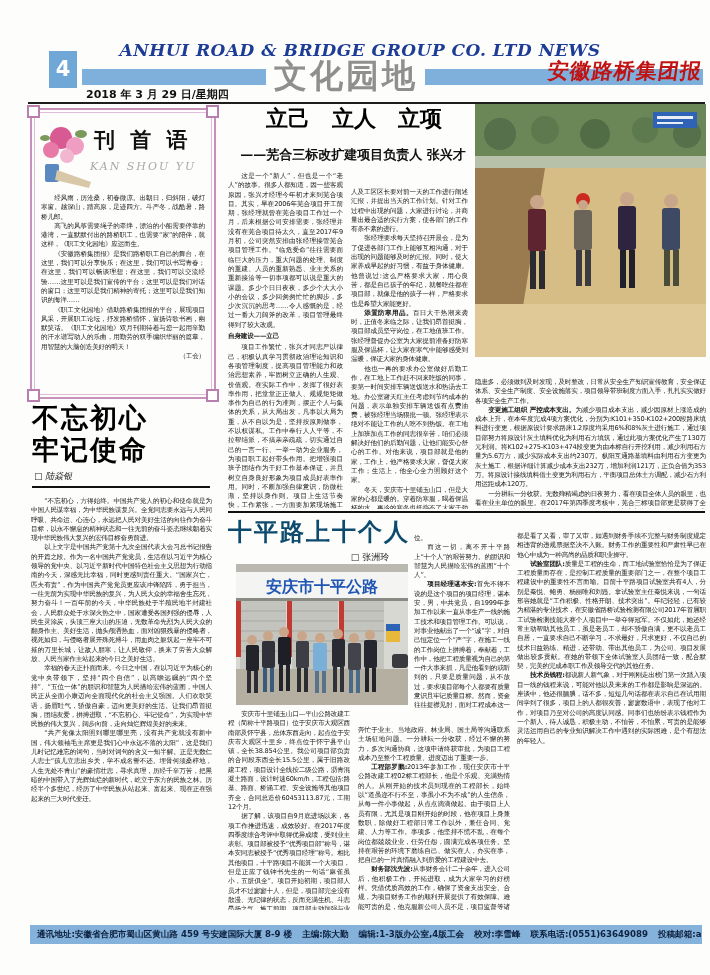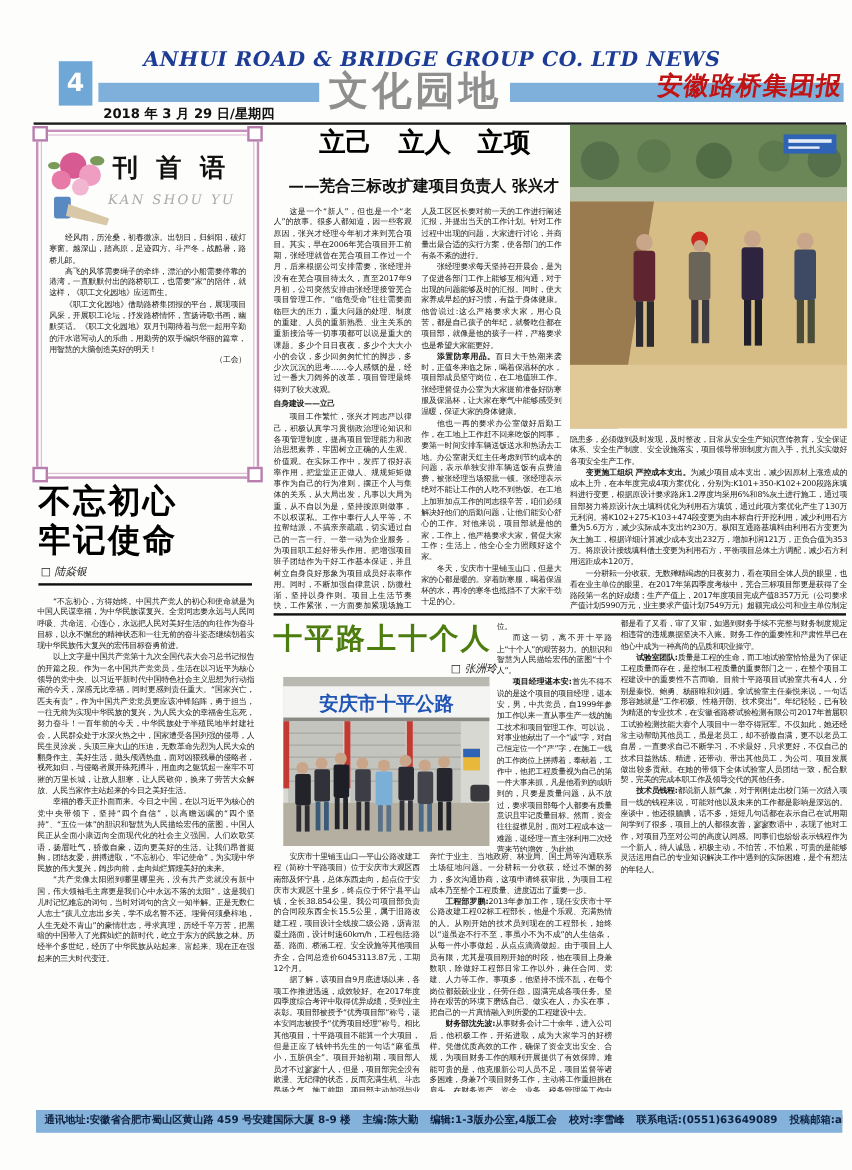--- a/index.html
+++ b/index.html
@@ -17,21 +17,21 @@
   .sec-title{position:absolute;left:274px;top:54px;font-size:33px;font-weight:700;color:#8f8f8f;
              letter-spacing:3px;white-space:nowrap;}
   .red-name{position:absolute;right:8px;top:57px;font-size:21px;font-weight:700;color:#c01414;
             transform:skewX(-8deg);letter-spacing:1px;white-space:nowrap;
             font-family:"DejaVu Serif","Liberation Serif",serif;}
   .dateline{position:absolute;left:86px;top:87px;font-size:11px;font-weight:700;color:#111;}
   .hrule{position:absolute;left:28px;top:102px;width:677px;height:2px;background:#1d1d1d;}
   
   .t{font-size:6.6px;line-height:9.3px;letter-spacing:-.2px;text-align:justify;color:#181818;}
   .t p{margin:0;text-indent:2em;}
-  .t p.noind{text-indent:0;}
+  .t p.noind{text-indent:0;margin-top:16px;}
   .subhd{text-indent:0 !important;text-align:left;font-weight:bold;margin:2px 0 !important;}
   .lead{font-weight:bold;}
   .colbox{position:absolute;overflow:hidden;}
   
   .kbox{position:absolute;left:30px;top:108px;width:182px;height:287px;border:2px solid #c891bc;}
   .kbox .inner{position:absolute;inset:2px;border:1px solid #e0bcd8;}
   .corn{position:absolute;width:9px;height:9px;border:2px solid #b87fae;background:#fff;}
   .corn.tl{left:-5px;top:-5px;} .corn.tr{right:-5px;top:-5px;}
   .corn.bl{left:-5px;bottom:-5px;} .corn.br{right:-5px;bottom:-5px;}
   .ktitle{position:absolute;left:62px;top:16px;font-size:21px;font-weight:900;color:#111;
@@ -48,22 +48,22 @@
   
   .art-top{position:absolute;left:228px;top:104px;width:478px;height:405px;}
   .lj-head{position:absolute;left:12px;top:0;width:228px;text-align:center;font-size:22px;
            font-weight:900;color:#000;white-space:nowrap;}
   .lj-sub{position:absolute;left:0;top:42px;width:250px;text-align:center;font-size:13px;
           font-weight:700;color:#111;white-space:nowrap;}
   .photo-top{position:absolute;left:247px;top:0;width:231px;height:253px;}
   
   .divider{position:absolute;left:228px;top:511px;width:477px;height:2px;background:#111;}
   .art-bot{position:absolute;left:228px;top:516px;width:478px;height:394px;}
-  .sp-head{position:absolute;left:0;top:0;font-size:24px;font-weight:900;letter-spacing:2px;color:#4d7c0f;white-space:nowrap;}
-  .sp-byline{position:absolute;left:98px;top:35px;width:88px;text-align:right;font-size:9px;font-style:italic;color:#222;}
+  .sp-head{position:absolute;left:0;top:0;font-size:24px;font-weight:900;letter-spacing:2px;color:#0c4a6e;white-space:nowrap;}
+  .sp-byline{position:absolute;left:98px;top:35px;width:88px;text-align:center;font-size:9px;color:#222;}
   .photo-bot{position:absolute;left:8px;top:48px;width:172px;height:141px;}
   
   .footer{position:absolute;left:30px;top:925px;width:672px;height:19px;background:#85b2da;
           font-size:8.6px;font-weight:700;color:#0e2140;line-height:19px;white-space:nowrap;overflow:hidden;}
   .footer span{margin-left:7px;}
 </style>
 </head>
 <body>
 
 <div class="page">
@@ -93,20 +93,21 @@
       <circle cx="12" cy="30" r="8" fill="#e87aa8"></circle>
       <circle cx="28" cy="36" r="7" fill="#f3b6d0"></circle>
       <ellipse cx="42" cy="14" rx="6" ry="4" fill="#7a9a5a"></ellipse>
       <ellipse cx="6" cy="18" rx="5" ry="3" fill="#7a9a5a"></ellipse>
     </svg>
     <div class="ktitle">刊 首 语</div>
     <div class="ksub">KAN SHOU YU</div>
     <div class="ktext t">
       <p>经风雨，历沧桑，初春微凉。出朝日，归斜阳，破灯寒窗。越深山，踏高原，足迹四方。斗严冬，战酷暑，路桥儿郎。</p>
       <p>高飞的风筝需要绳子的牵绊，漂泊的小船需要停靠的港湾，一直默默付出的路桥职工，也需要“家”的陪伴，就这样，《职工文化园地》应运而生。</p>
+      <p>《安徽路桥集团报》是我们路桥职工自己的舞台，在这里，我们可以分享快乐；在这里，我们可以书写青春；在这里，我们可以畅谈理想；在这里，我们可以交流经验……这里可以是我们宣传的平台；这里可以是我们对话的窗口；这里可以是我们精神的寄托；这里可以是我们知识的海洋……</p>
       <p>《职工文化园地》借助路桥集团报的平台，展现项目风采，开展职工论坛，抒发路桥情怀，宣扬诗歌书画，幽默笑话。《职工文化园地》双月刊期待着与您一起用辛勤的汗水谱写动人的乐曲，用勤劳的双手编织华丽的篇章，用智慧的大脑创造美好的明天！</p>
       <p class="ksig">（工会）</p>
     </div>
   </div>
 
   <div>
     <div class="bw-title" style="top:400px">不忘初心</div>
     <div class="bw-title" style="top:432px">牢记使命</div>
     <div class="bw-byline">□ 陆焱银</div>
     <div class="bw-rule"></div>
@@ -166,21 +167,21 @@
     <div class="colbox t" style="left:0;top:68px;width:115px;height:337px">
       <p>这是一个“新人”，但也是一个“老人”的故事。很多人都知道，因一些客观原因，张兴才经理今年初才来到芜合项目。其实，早在2006年芜合项目开工前期，张经理就曾在芜合项目工作过一个月，后来根据公司安排需要，张经理并没有在芜合项目待太久，直至2017年9月初，公司突然安排由张经理接管芜合项目管理工作。“临危受命”往往需要面临巨大的压力，重大问题的处理、制度的重建、人员的重新熟悉、业主关系的重新接洽等一切事项都可以说是重大的课题。多少个日日夜夜，多少个大大小小的会议，多少回匆匆忙忙的脚步，多少次沉沉的思考……令人感慨的是，经过一番大刀阔斧的改革，项目管理最终得到了较大改观。</p>
       <p class="subhd">自身建设——立己</p>
       <p>项目工作繁忙，张兴才同志严以律己，积极认真学习贯彻政治理论知识和各项管理制度，提高项目管理能力和政治思想素养，牢固树立正确的人生观、价值观。在实际工作中，发挥了很好表率作用，把堂堂正正做人、规规矩矩做事作为自己的行为准则，摆正个人与集体的关系，从大局出发，凡事以大局为重，从不自以为是，坚持按原则做事，不以权谋私。工作中奉行人人平等，不拉帮结派，不搞亲亲疏疏，切实通过自己的一言一行、一举一动为企业服务，为项目职工起好带头作用。把增强项目班子团结作为干好工作基本保证，并且树立自身良好形象为项目成员好表率作用。同时，不断加强自律意识，防微杜渐，坚持以身作则。项目上生活节奏快，工作紧张，一方面要加紧现场施工进度推进；另一方面，利用时间进行相关制度规范的学习，白天抓工作，晚上抓学习。</p>
 
     </div>
 
     <div class="colbox t" style="left:123px;top:68px;width:117px;height:337px">
       <p class="noind">人及工区区长要对前一天的工作进行阐述汇报，并提出当天的工作计划。针对工作过程中出现的问题，大家进行讨论，并商量出最合适的实行方案，使各部门的工作有条不紊的进行。</p>
       <p>张经理要求每天坚持召开晨会，是为了促进各部门工作上能够互相沟通，对于出现的问题能够及时的汇报。同时，使大家养成早起的好习惯，有益于身体健康。他曾说过:这么严格要求大家，用心良苦，都是自己孩子的年纪，就餐吃住都在项目部，就像是他的孩子一样，严格要求也是希望大家能更好。</p>
-      <p><b class="lead">添置防寒用品。</b><span>百日大干热潮来袭时，正值冬来临之际，喝着保温杯的水，项目部成员坚守岗位，在工地值班工作。张经理督促办公室为大家提前准备好防寒服及保温杯，让大家在寒气中能够感受到温暖，保证大家的身体健康。</span></p>
+      <p><b class="lead">添置防寒用品。</b><span>百日大干热潮来袭时，正值冬来临之际，让我们昂首挺胸，项目部成员坚守岗位，在工地值班工作。张经理督促办公室为大家提前准备好防寒服及保温杯，让大家在寒气中能够感受到温暖，保证大家的身体健康。</span></p>
       <p>他也一再的要求办公室做好后勤工作，在工地上工作赶不回来吃饭的同事，要第一时间安排车辆送饭送水和热汤去工地。办公室谢天红主任考虑到节约成本的问题，表示单独安排车辆送饭有点费油费，被张经理当场狠批一顿。张经理表示绝对不能让工作的人吃不到热饭。在工地上加班加点工作的同志很辛苦，咱们必须解决好他们的后勤问题，让他们能安心舒心的工作。对他来说，项目部就是他的家，工作上，他严格要求大家，督促大家工作；生活上，他全心全力照顾好这个家。</p>
       <p>冬天，安庆市十里铺玉山口，但是大家的心都是暖的。穿着防寒服，喝着保温杯的水，再冷的寒冬也抵挡不了大家干劲十足的心。</p>
       <p class="subhd">严抓工作，大力改革——立项</p>
 
     </div>
 
     <div class="colbox t" style="left:247px;top:258px;width:231px;height:147px">
       <p class="noind">隐患多，必须做到及时发现，及时整改，日常从安全生产知识宣传教育，安全保证体系、安全生产制度、安全设施落实，项目领导带班制度方面入手，扎扎实实做好各项安全生产工作。</p>
       <p><b class="lead">变更施工组织 严控成本支出。</b><span>为减少项目成本支出，减少因原材上涨造成的成本上升，在本年度完成4项方案优化，分别为:K101+350-K102+200段路床填料进行变更，根据原设计要求路床1.2厚度均采用6%和8%灰土进行施工，通过项目部努力将原设计灰土填料优化为利用石方填筑，通过此项方案优化产生了130万元利润。将K102+275-K103+474段变更为由本标自行开挖利用，减少利用石方量为5.6万方，减少实际成本支出约230万。枞阳互通路基填料由利用石方变更为灰土施工，根据详细计算减少成本支出232万，增加利润121万，正负合值为353万。将原设计接线填料借土变更为利用石方，平衡项目总体土方调配，减少石方利用运距成本120万。</span></p>
       <p>一分耕耘一分收获。无数殚精竭虑的日夜努力，看在项目全体人员的眼里，也看在业主单位的眼里。在2017年第四季度考核中，芜合三标项目部更是获得了全路段第一名的好成绩；生产产值上，2017年度项目完成产值8357万元（公司要求产值计划5990万元，业主要求产值计划7549万元）超额完成公司和业主单位制定的产值计划，获公司、业主和监理单位的一致好评。</p>

